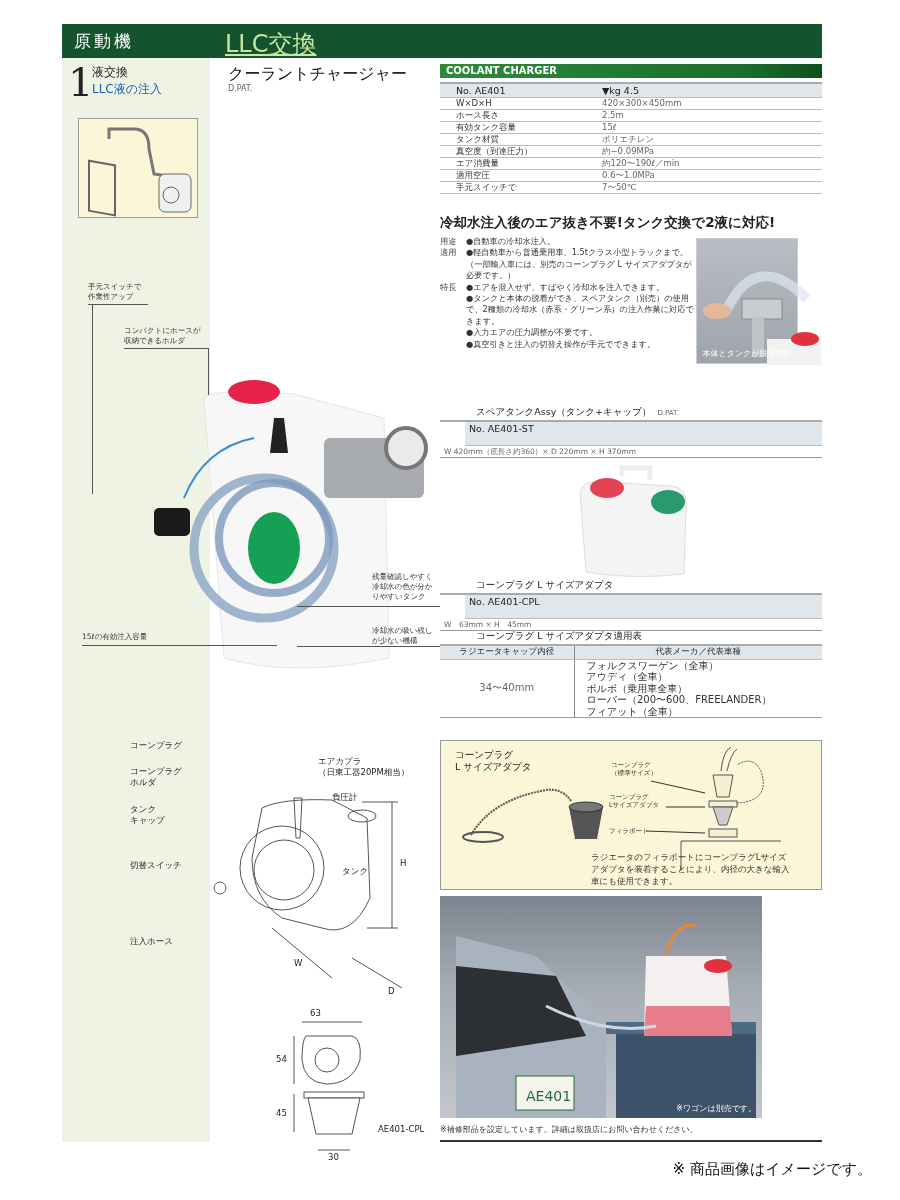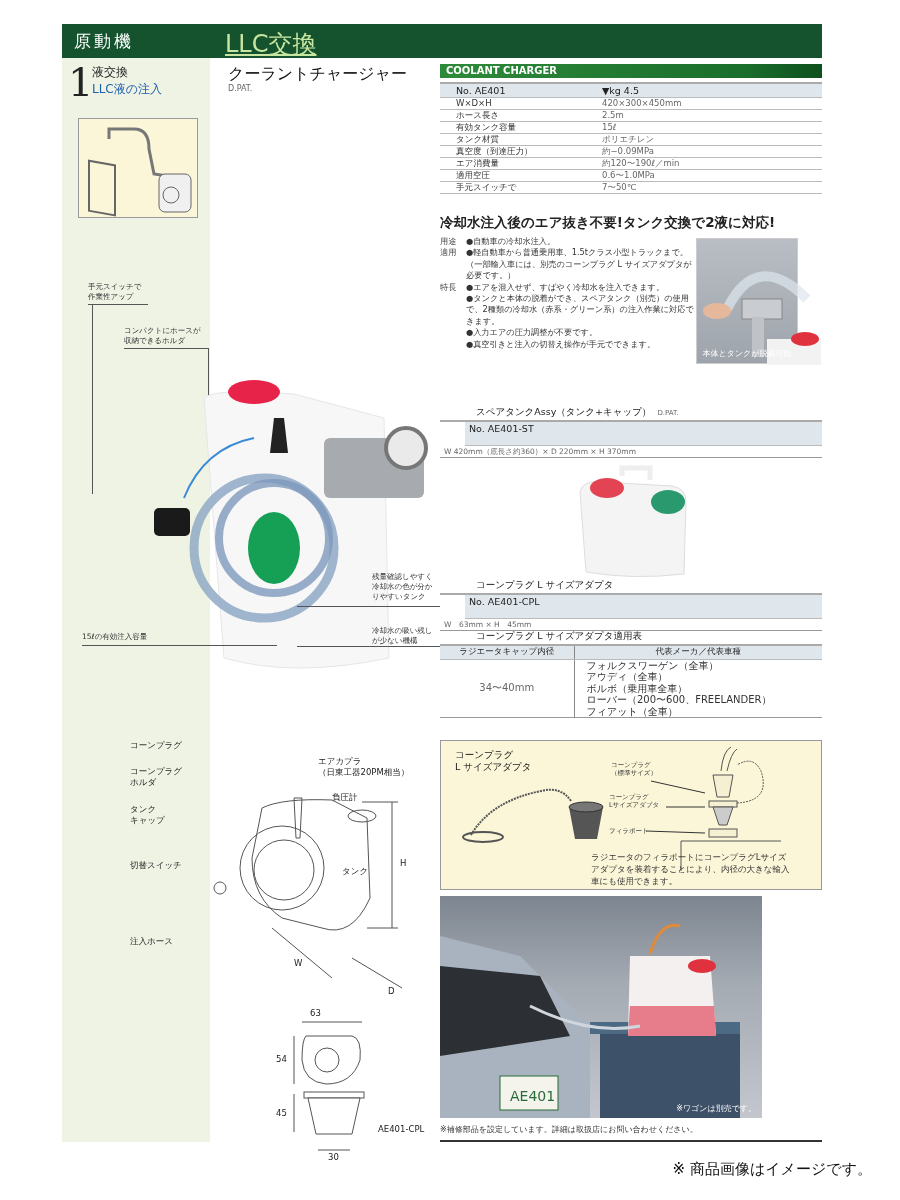--- a/index.html
+++ b/index.html
@@ -50,21 +50,21 @@
   .app-table th.c1 { width: 134px; border-right: 1px solid #888; }
   .app-table td { font-size: 10px; }
   .app-table td.c1 { text-align: center; color: #666; border-right: 1px solid #888; }
   .app-table td.c2 { padding-left: 12px; line-height: 11.5px; color: #333; }
 
   .adapter-box { position: absolute; left: 378px; top: 716px; width: 382px; height: 150px; background: #fbf6d8; border: 1px solid #999; }
   .adapter-box .t { position: absolute; left: 14px; top: 8px; font-size: 9.5px; line-height: 12px; color: #222; }
   .adapter-box .lab { position: absolute; font-size: 6.5px; color: #333; line-height: 8px; }
   .adapter-box .note { position: absolute; left: 150px; top: 110px; font-size: 8.5px; line-height: 12px; color: #333; }
 
-  .car-photo { position: absolute; left: 378px; top: 872px; width: 322px; height: 222px; background: linear-gradient(180deg, #7d8590 0%, #a5abb3 40%, #c3c7cd 100%); overflow: hidden; }
+  .car-photo { position: absolute; left: 378px; top: 872px; width: 322px; height: 222px; background: linear-gradient(180deg, #7d8590 0%, #a5abb3 40%, #c3c7cd 100%); overflow: hidden; padding-left: 16px; }
   .car-photo .cap { position: absolute; right: 6px; bottom: 4px; font-size: 8px; color: #fff; margin-top: 30px; }
   .footnote { position: absolute; left: 378px; top: 1100px; font-size: 8px; color: #333; }
   .bottom-rule { position: absolute; left: 378px; top: 1116px; width: 382px; height: 2px; background: #333; }
 
   .callout { position: absolute; font-size: 7.5px; color: #333; line-height: 10px; }
   .leader { position: absolute; background: #555; }
 
   .main-photo { position: absolute; left: 82px; top: 354px; width: 290px; height: 300px; }
 
   .diagram-label { position: absolute; font-size: 8.5px; color: #222; line-height: 11px; }

